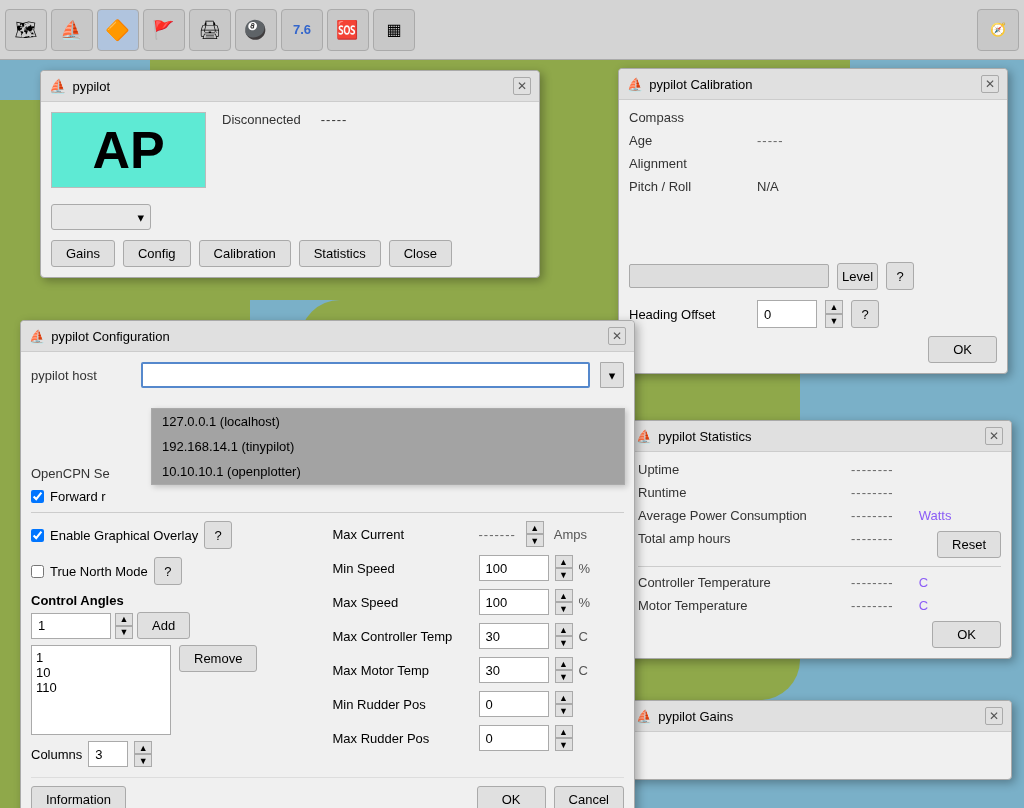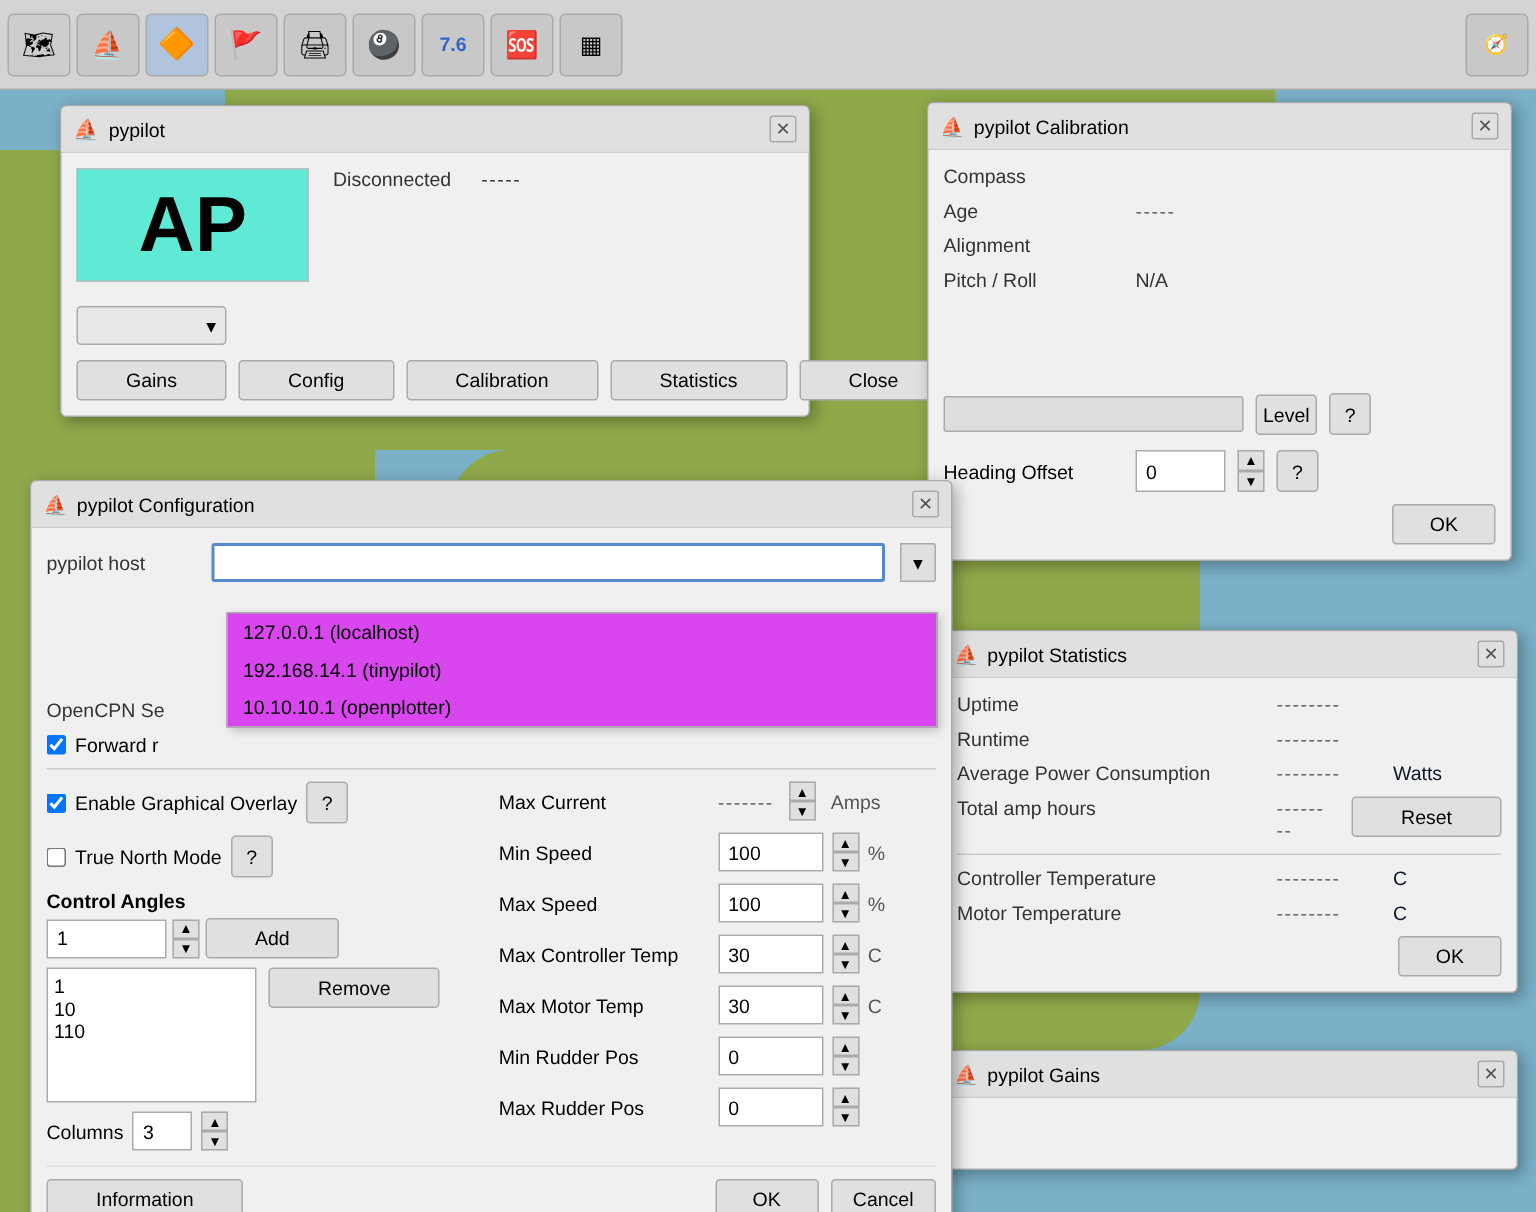--- a/index.html
+++ b/index.html
@@ -125,21 +125,21 @@
       border-radius: 3px;
       padding: 2px 6px;
       font-size: 13px;
       cursor: pointer;
       display: flex; align-items: center; justify-content: space-between;
     }
     .btn-row {
       display: flex; gap: 8px;
     }
     .btn {
-      padding: 5px 32px;
+      padding: 5px 14px;
       background: #e0e0e0;
       border: 1px solid #aaa;
       border-radius: 3px;
       cursor: pointer;
       font-size: 13px;
     }
 
     
     .pypilot-config {
       top: 320px; left: 20px;
@@ -167,21 +167,21 @@
       border-radius: 0 2px 2px 0;
       display: flex; align-items: center; justify-content: center;
       cursor: pointer;
     }
 
     
     .dropdown-menu {
       position: absolute;
       top: 46px; left: 120px;
       width: 474px;
-      background: #d946ef;
+      background: #a3a3a3;
       border: 1px solid #aaa;
       z-index: 50;
       box-shadow: 2px 2px 6px rgba(0,0,0,0.2);
     }
     .dropdown-item {
       padding: 5px 10px;
       cursor: pointer;
       font-size: 13px;
     }
 
@@ -323,21 +323,21 @@
       top: 420px; left: 627px;
       width: 385px;
     }
     .stats-row {
       display: flex; align-items: flex-start;
       margin-bottom: 8px;
       gap: 13px;
     }
     .stats-label { min-width: 200px; font-size: 13px; color: #333; }
     .stats-value { font-size: 13px; color: #333; }
-    .stats-unit { margin-left: 22px; font-size: 13px; color: #0f172a; }
+    .stats-unit { margin-left: 12px; font-size: 13px; color: #8b5cf6; }
     .stats-reset-col { margin-left: auto; }
 
     
     .pypilot-gains {
       top: 700px; left: 627px;
       width: 385px;
       height: 80px;
     }
 
     .separator { height: 1px; background: #ccc; margin: 8px 0; }

